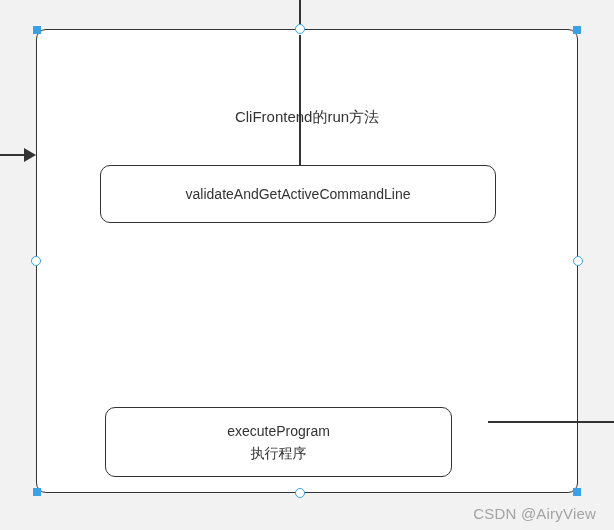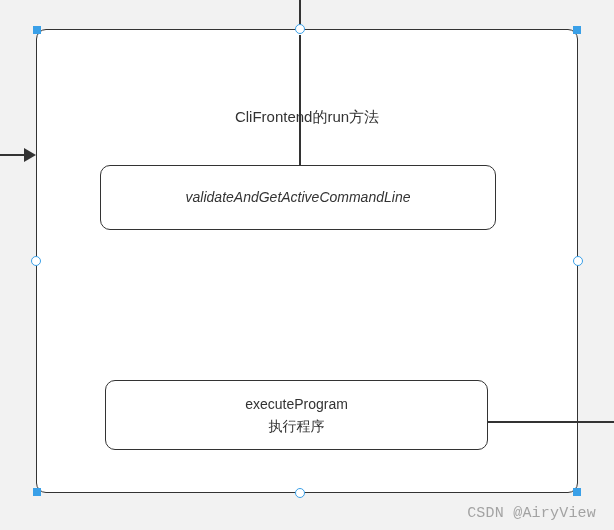--- a/index.html
+++ b/index.html
@@ -55,48 +55,47 @@
       align-items: center;
       justify-content: center;
       text-align: center;
       line-height: 1.6;
       padding: 6px 8px;
     }
     .inner1 {
       left: 100px;
       top: 165px;
       width: 396px;
-      height: 65px;
-      font-style: italic;
+      height: 58px;
     }
     .inner2 {
       left: 105px;
-      top: 380px;
-      width: 383px;
+      top: 407px;
+      width: 347px;
       height: 70px;
     }
 
     .line { position: absolute; background: #333; }
     .vline { width: 2px; }
     .hline { height: 2px; }
     .arrow-right {
       position: absolute;
       width: 0; height: 0;
       border-top: 7px solid transparent;
       border-bottom: 7px solid transparent;
       border-left: 12px solid #333;
     }
 
     .watermark {
       position: absolute;
       right: 18px;
       bottom: 8px;
       color: rgba(120,120,120,0.65);
       font-size: 15px;
-      font-family: Liberation Mono, monospace;
+      font-family: Liberation Sans, sans-serif;
       letter-spacing: 0.2px;
     }
   </style>
 </head>
 <body>
 
 <div class="canvas">
 
   <div class="line vline" style="left:299px; top:0; height:29px;"></div>
 

